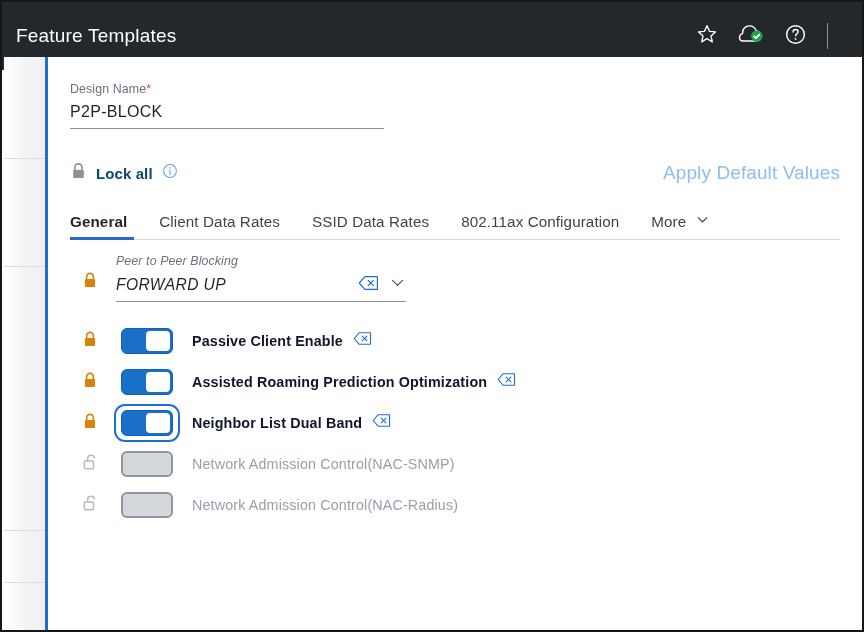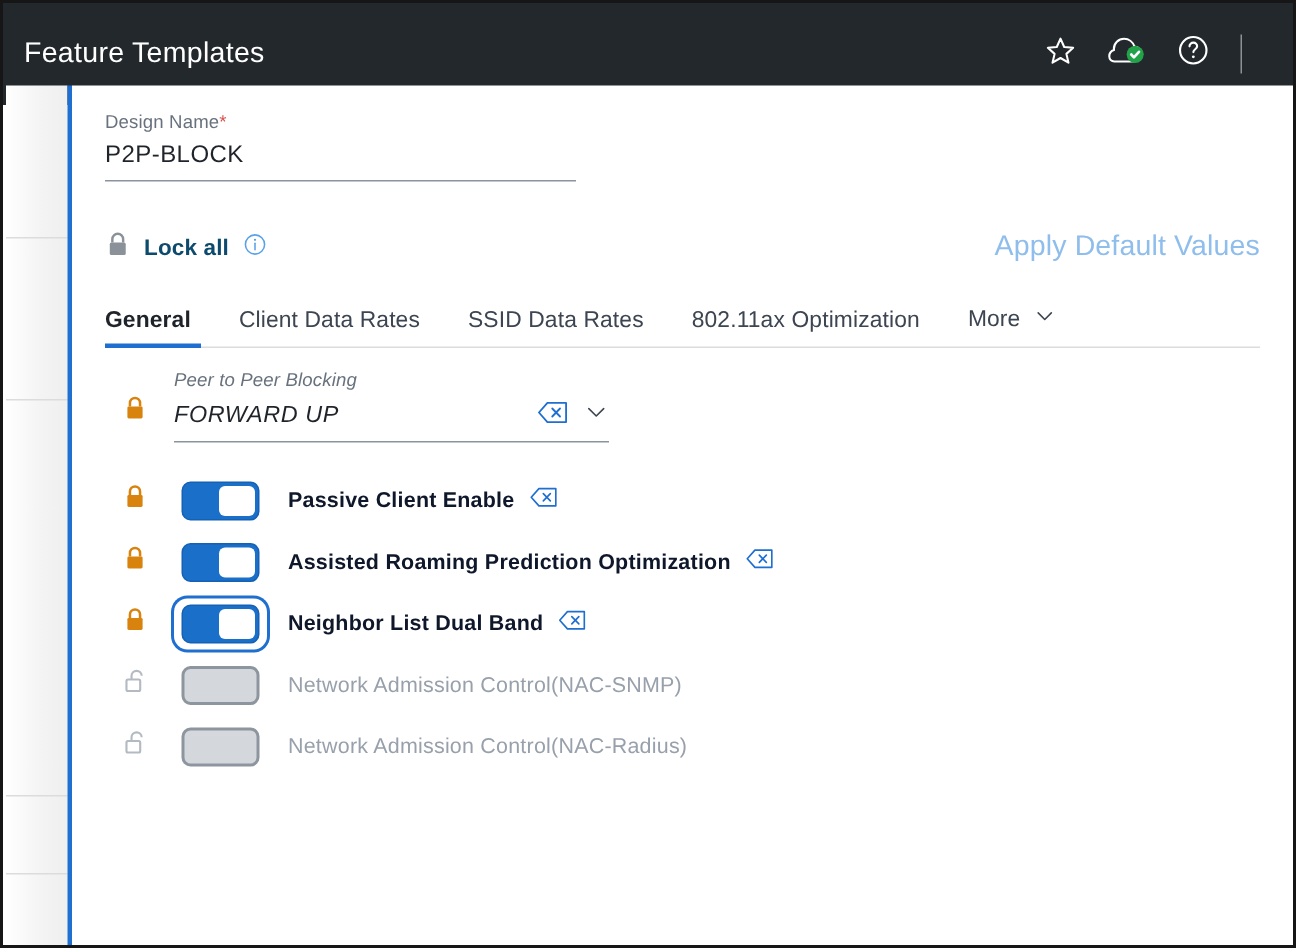--- a/index.html
+++ b/index.html
@@ -118,21 +118,21 @@
   .head-rule {
     position: absolute;
     left: 0; top: 98px;
     width: 814px; height: 1px;
     background: #dcdcdc;
   }
 
   
   .panel-body { padding: 0 22px; position: relative; }
 
-  .field-block { margin-top: 17px; width: 314px; }
+  .field-block { margin-top: 25px; width: 314px; }
   .field-label {
     font-size: 12.4px;
     color: #68727e;
     letter-spacing: .1px;
   }
   .req { color: #d9534f; }
   .field-value {
     margin-top: 7px;
     font-size: 16px;
     color: #1f232a;
@@ -376,21 +376,21 @@
             </svg>
           </span>
         </div>
         <div class="apply-default">Apply Default Values</div>
       </div>
 
       <div class="tabs">
         <div class="tab active">General</div>
         <div class="tab">Client Data Rates</div>
         <div class="tab">SSID Data Rates</div>
-        <div class="tab">802.11ax Optimization</div>
+        <div class="tab">802.11ax Configuration</div>
         <div class="tab tab-more">
           <span>More</span>
           <span>
             <svg width="15" height="15" viewBox="0 0 24 24" fill="none" stroke="#3c4551" stroke-width="1.7" stroke-linecap="round" stroke-linejoin="round">
               <polyline points="5,9 12,16 19,9"></polyline>
             </svg>
           </span>
         </div>
       </div>
 

